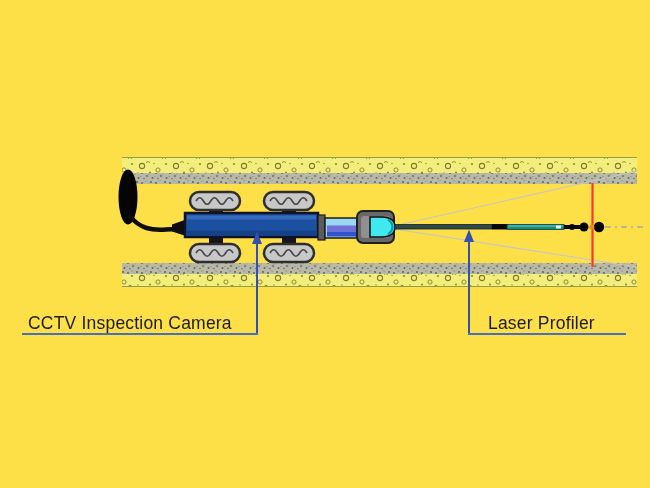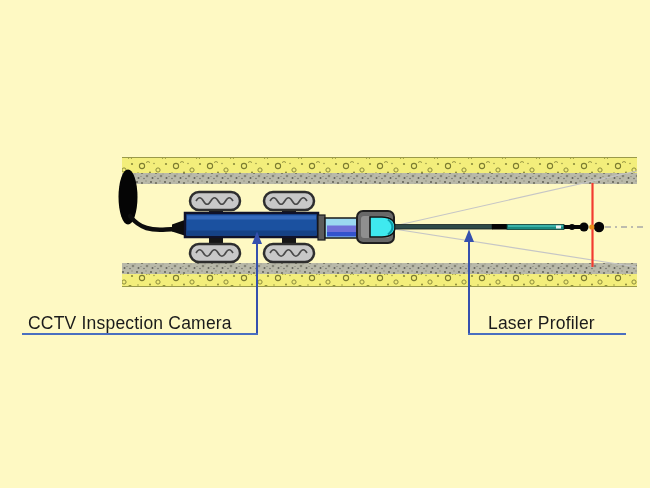--- a/index.html
+++ b/index.html
@@ -1,19 +1,19 @@
 <!DOCTYPE html>
 <html><head>
 <meta charset="utf-8">
 <style>
   html,body{margin:0;padding:0;background:#ffffff;}
   .canvas{
     position:relative;
     width:650px;height:488px;
-    background:#fef9c3;
+    background:#fde047;
     overflow:hidden;
     font-family:"Liberation Sans", sans-serif;
   }
   svg{display:block;}
   .label{
     font-family:"Liberation Sans", sans-serif;
     font-size:17.5px;
     letter-spacing:0.2px;
   }
 </style>

